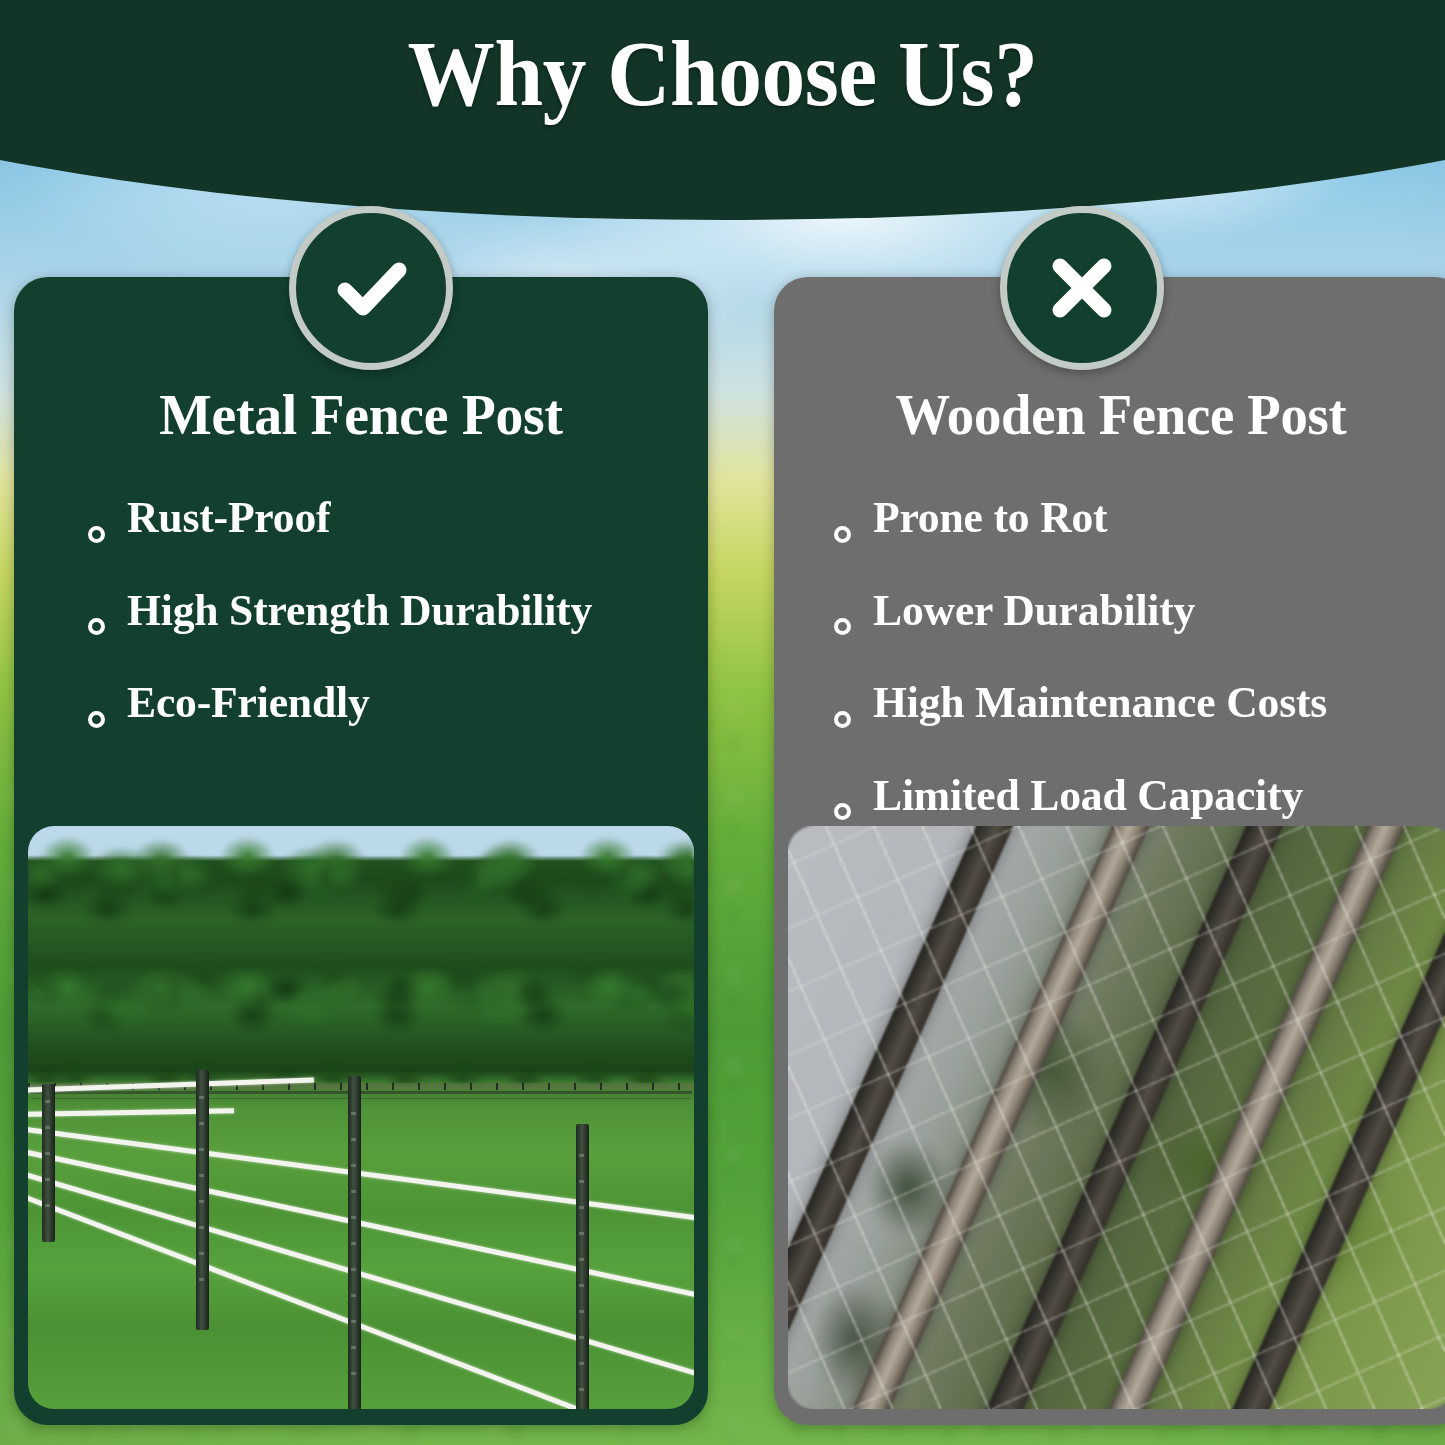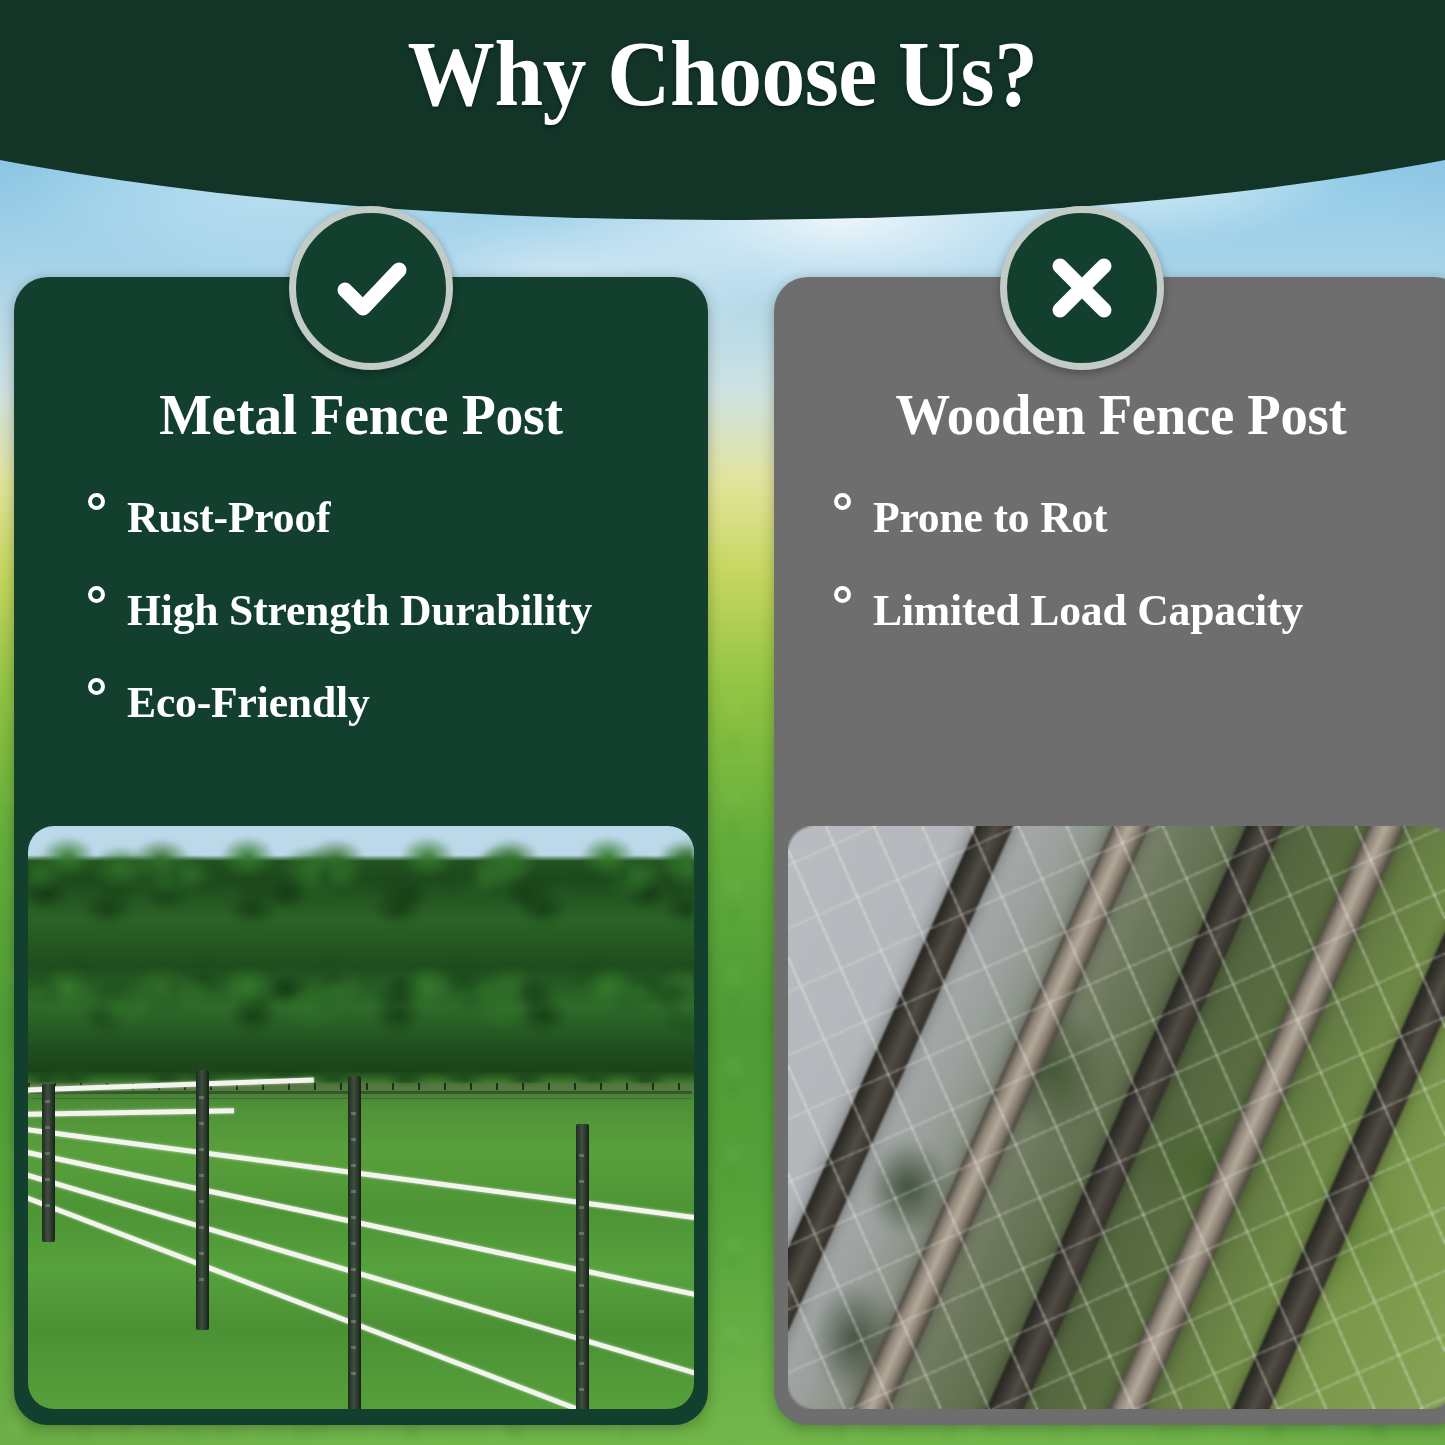--- a/index.html
+++ b/index.html
@@ -152,21 +152,21 @@
     left: 74px;
     top: 216px;
     right: 24px;
     list-style: none;
     margin: 0;
     padding: 0;
   }
   .card.con .bullets { left: 60px; }
   .bullet {
     display: flex;
-    align-items: flex-start;
+    align-items: flex-end;
     margin-bottom: 43px;
     color: #ffffff;
   }
   .bullet-marker {
     flex: 0 0 auto;
     width: 17px;
     height: 17px;
     border: 4px solid #ffffff;
     border-radius: 50%;
     margin-right: 22px;
@@ -400,20 +400,28 @@
 
       <div class="card-title">Wooden Fence Post</div>
 
       <ul class="bullets">
         <li class="bullet">
           <span class="bullet-marker"></span>
           <span class="bullet-label">Prone to Rot</span>
         </li>
         <li class="bullet">
           <span class="bullet-marker"></span>
+          <span class="bullet-label">Lower Durability</span>
+        </li>
+        <li class="bullet">
+          <span class="bullet-marker"></span>
+          <span class="bullet-label">High Maintenance Costs</span>
+        </li>
+        <li class="bullet">
+          <span class="bullet-marker"></span>
           <span class="bullet-label">Limited Load Capacity</span>
         </li>
       </ul>
 
       <div class="photo">
         <div class="photo-wood">
           <div class="brush"></div>
           <div class="wpost dark" style="left:60px;"></div>
           <div class="wpost" style="left:196px;"></div>
           <div class="wpost dark" style="left:330px;"></div>

